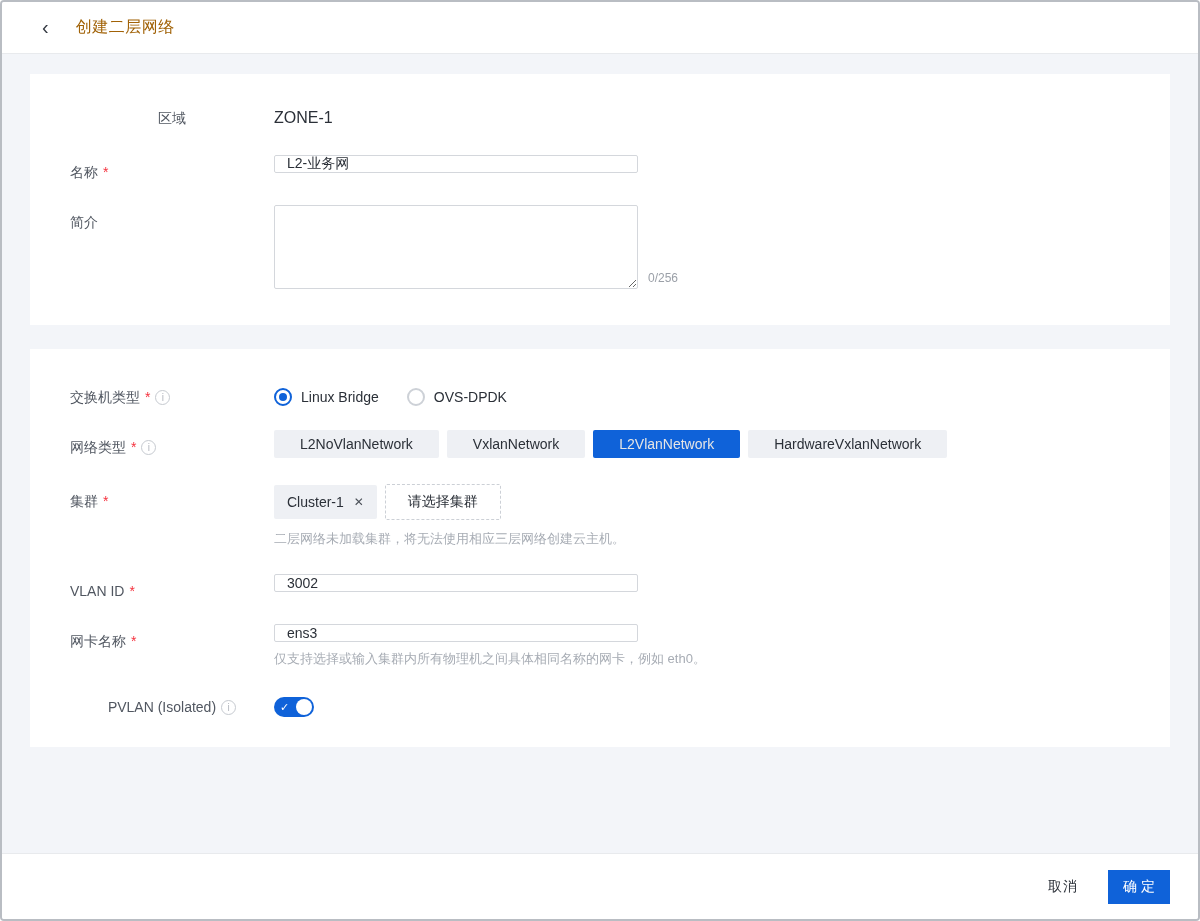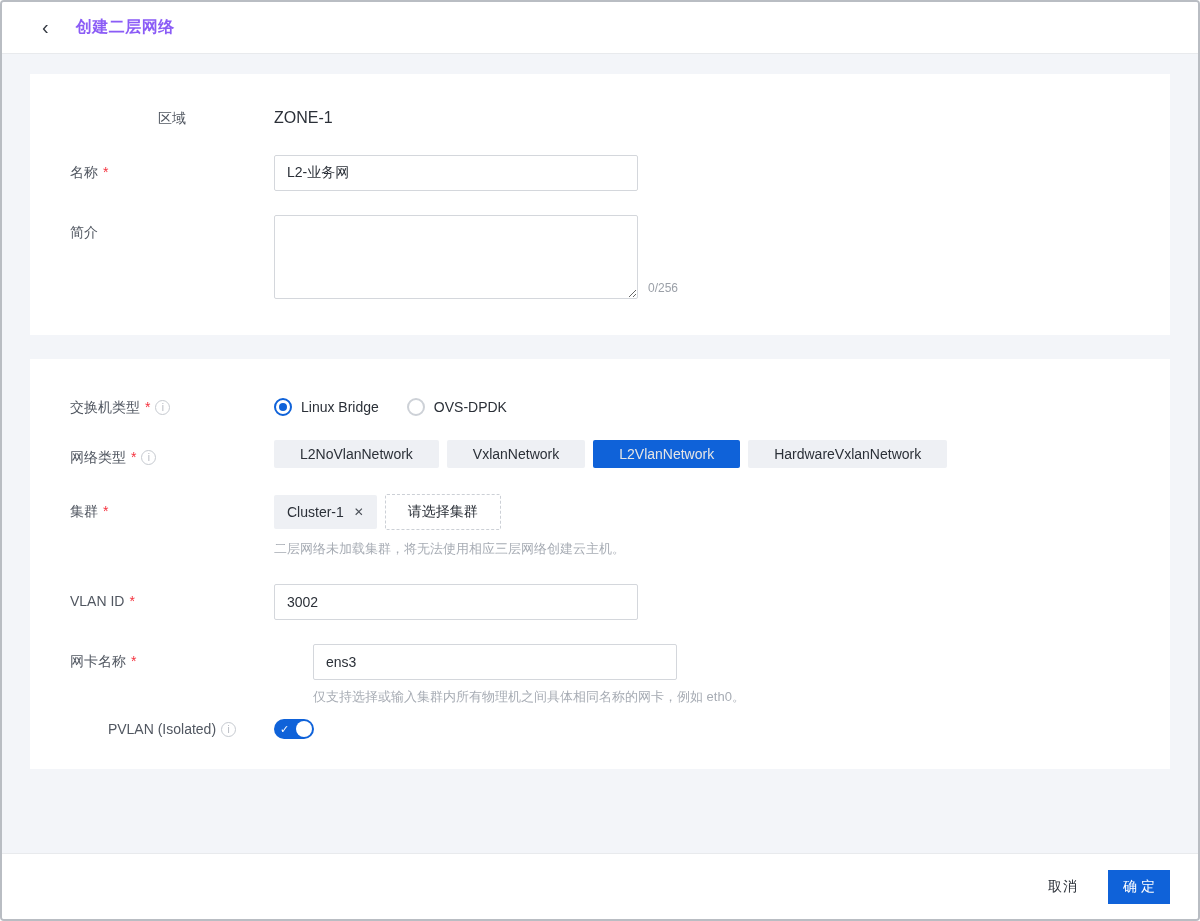--- a/index.html
+++ b/index.html
@@ -12,21 +12,21 @@
     overflow:hidden;
   }
   
   .header {
     flex:0 0 52px; background:#fff;
     border-bottom:1px solid #e8eaed;
     display:flex; align-items:center;
     padding:0 40px; gap:27px;
   }
   .back-icon { font-size:20px; line-height:1; color:#343942; cursor:pointer; margin-top:-2px; }
-  .page-title { font-size:16px; color:#8b5cf6; font-weight:700; letter-spacing:0.5px; }
+  .page-title { font-size:16px; color:#a16207; font-weight:400; letter-spacing:0.5px; }
   
   .body { flex:1 1 auto; padding:20px 28px 0; overflow:hidden; }
   .card { background:#fff; }
   .card-basic  { padding:34px 40px 36px; margin-bottom:24px; }
   .card-config { padding:36px 40px 30px; }
   .form-row { display:flex; align-items:flex-start; margin-bottom:26px; }
   .form-row:last-child { margin-bottom:0; }
   .form-label {
     flex:0 0 204px; width:204px;
     font-size:14px; color:#515761;
@@ -36,21 +36,21 @@
   .row-text .form-label, .row-toggle .form-label { padding-top:1px;justify-content:center; }
   .required { color:#f5313d; }
   .info-icon {
     width:15px; height:15px; border-radius:50%;
     border:1px solid #c6cad0; color:#b4b8bf;
     font-size:10px; line-height:13px; text-align:center;
     display:inline-block; font-style:normal;
   }
   .static-value { font-size:16px; color:#2b3038; padding-top:1px; }
   .text-input {
-    width:364px; height:36px;
+    width:364px; height:18px;
     border:1px solid #d4d7dc; border-radius:2px;
     padding:0 12px; font-size:14px; color:#2b3038;
     background:#fff; outline:none;
   }
   .desc-wrap { display:flex; align-items:flex-end; gap:10px; }
   .desc-textarea {
     width:364px; height:84px;
     border:1px solid #d4d7dc; border-radius:2px;
     padding:8px 12px; font-size:14px; color:#2b3038;
     resize:both; outline:none;
@@ -219,21 +219,21 @@
       </div>
 
       <div class="form-row" style="margin-bottom:24px;">
         <div class="form-label">
           <span>VLAN ID</span>
           <span class="required">*</span>
         </div>
         <input class="text-input" type="text" value="3002" style="">
       </div>
 
-      <div class="form-row" style="margin-bottom:12px;gap:39px;">
+      <div class="form-row" style="margin-bottom:28px;">
         <div class="form-label">
           <span>网卡名称</span>
           <span class="required">*</span>
         </div>
         <div class="cluster-col">
           <input class="text-input" type="text" value="ens3" style="">
           <div class="field-hint nic-hint">仅支持选择或输入集群内所有物理机之间具体相同名称的网卡，例如 eth0。</div>
         </div>
       </div>
 

